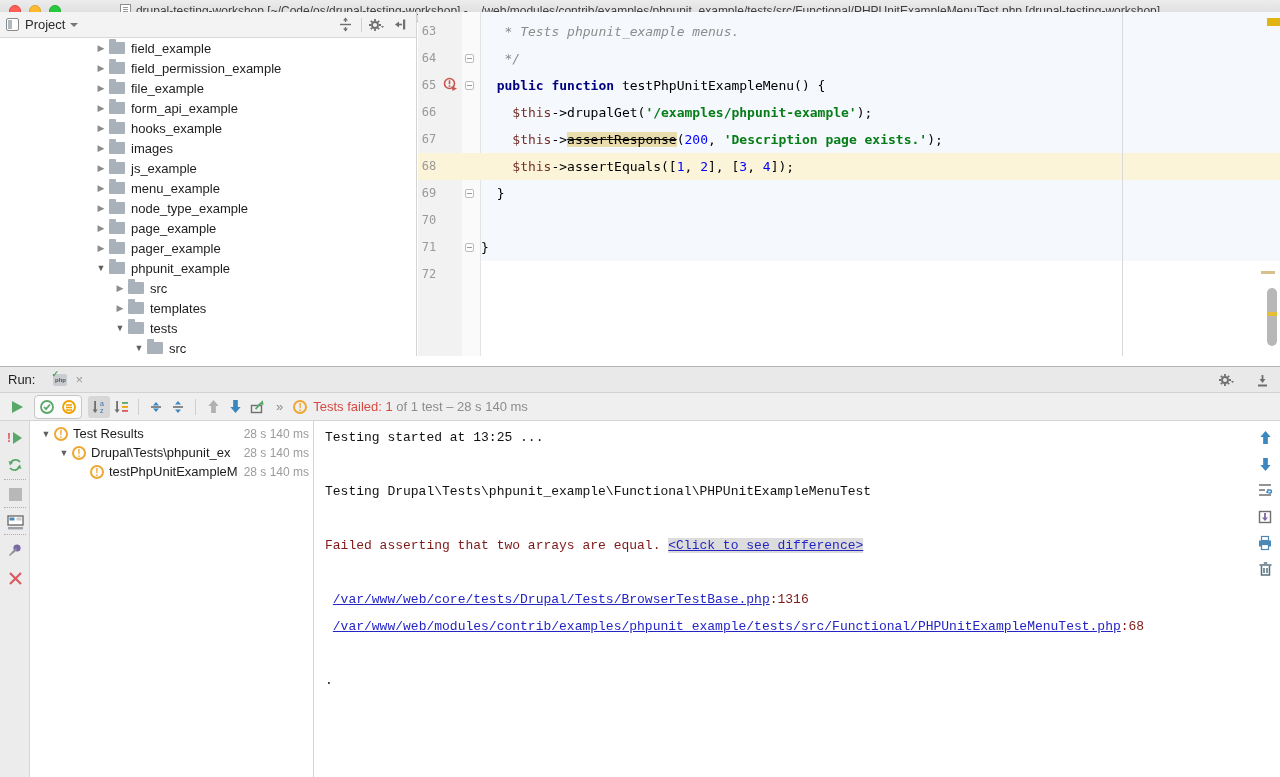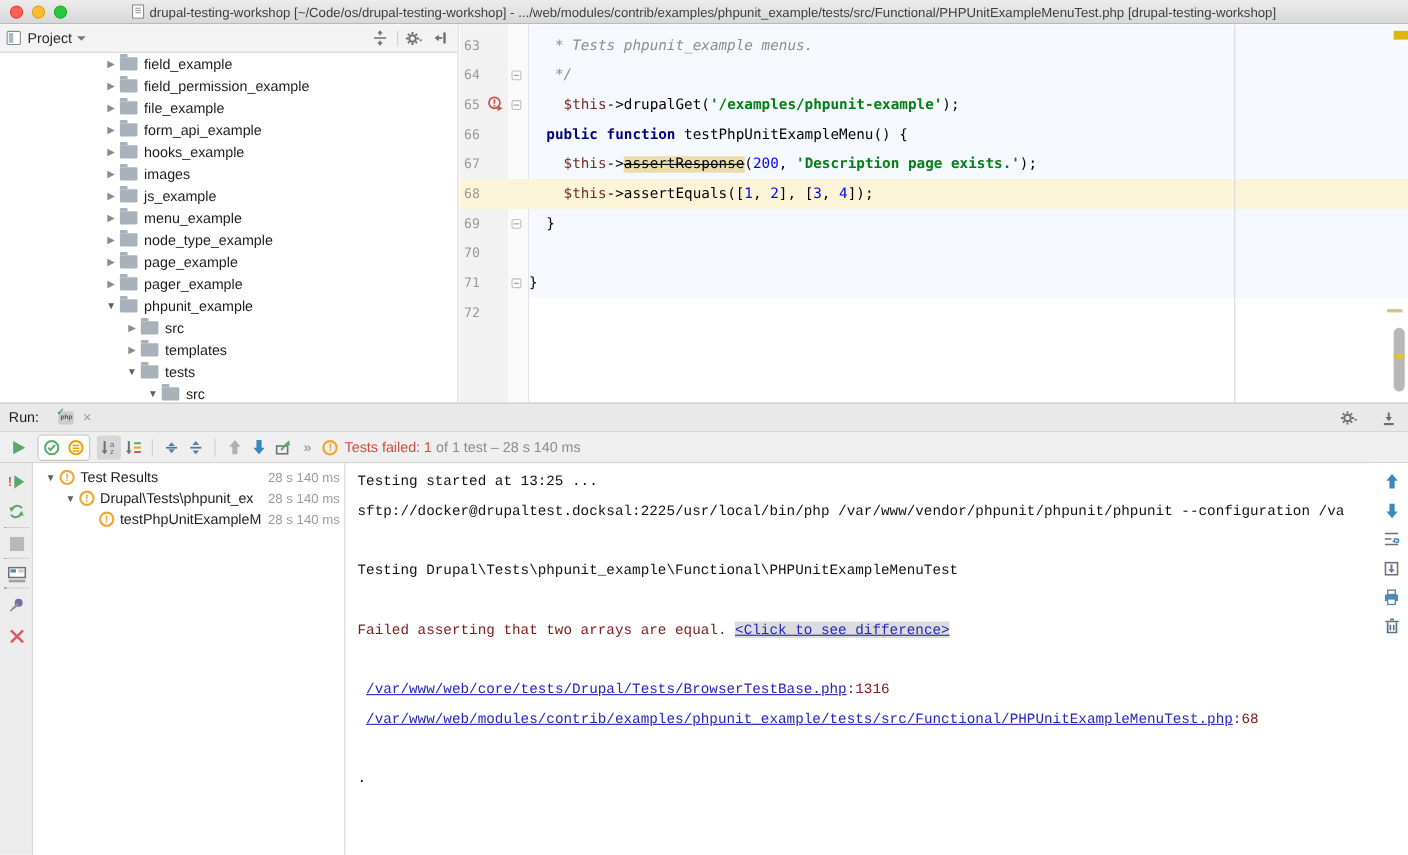--- a/index.html
+++ b/index.html
@@ -14,21 +14,21 @@
   .tl { width:12px; height:12px; border-radius:50%; }
   .tl.red { background:#ff5f57; border:1px solid #e0443e; }
   .tl.yellow { background:#febb2e; border:1px solid #dea123; }
   .tl.green { background:#28c840; border:1px solid #1dad2b; }
   .title-wrap { width:100%; display:flex; justify-content:center; gap:5px; }
   .doc-icon { width:11px; height:13px; border:1px solid #8e8e8e; background:#fdfdfd; position:relative; }
   .doc-icon:before { content:""; position:absolute; left:2px; top:2px; width:5px; height:1px; background:#9a9a9a; box-shadow:0 2px 0 #9a9a9a, 0 4px 0 #9a9a9a; }
   .title-text { font-size:12px; color:#3e3e3e; white-space:nowrap; }
 
   
-  .main { position:absolute; left:0; top:22px; width:1216px; height:344px; }
+  .main { position:absolute; left:0; top:12px; width:1216px; height:344px; }
 
   
   .project-panel { position:absolute; left:0; top:0; width:417px; height:344px; background:#fff; border-right:1px solid #d4d4d4; overflow:hidden; }
   .panel-header { position:absolute; left:0; top:0; width:100%; height:26px; background:#f3f3f3; border-bottom:1px solid #d9d9d9; display:flex; align-items:center; padding:0 6px; }
   .proj-icon { width:13px; height:13px; border:1px solid #8b8b8b; border-radius:2px; background:#fff; position:relative; margin-right:6px; }
   .proj-icon:before { content:""; position:absolute; left:1px; top:1px; width:4px; height:9px; background:#aeb9c0; }
   .panel-title { font-size:13px; color:#2b2b2b; }
   .caret-down { width:0; height:0; border-left:4px solid transparent; border-right:4px solid transparent; border-top:4px solid #777; margin-left:5px; }
   .header-spacer { flex:1; }
   .hbtn { width:20px; height:18px; display:flex; align-items:center; justify-content:center; margin-left:4px; }
@@ -306,22 +306,22 @@
           <span class="gutter-num">71</span>
           <span class="fold-mark"></span>
         </div>
         <div class="gutter-row">
           <span class="gutter-num">72</span>
         </div>
       </div>
     <div class="code-rows" id="code-rows">
         <div class="code-line"><span class="tok-comment">   * Tests phpunit_example menus.</span></div>
         <div class="code-line"><span class="tok-comment">   */</span></div>
+        <div class="code-line"><span class="tok-plain">  </span><span class="tok-keyword">public function</span><span class="tok-plain"> testPhpUnitExampleMenu() {</span></div>
         <div class="code-line"><span class="tok-plain">    </span><span class="tok-variable">$this</span><span class="tok-plain">-&gt;drupalGet(</span><span class="tok-string">'/examples/phpunit-example'</span><span class="tok-plain">);</span></div>
-        <div class="code-line"><span class="tok-plain">  </span><span class="tok-keyword">public function</span><span class="tok-plain"> testPhpUnitExampleMenu() {</span></div>
         <div class="code-line"><span class="tok-plain">    </span><span class="tok-variable">$this</span><span class="tok-plain">-&gt;</span><span class="tok-deprecated">assertResponse</span><span class="tok-plain">(</span><span class="tok-number">200</span><span class="tok-plain">, </span><span class="tok-string">'Description page exists.'</span><span class="tok-plain">);</span></div>
         <div class="code-line"><span class="tok-plain">    </span><span class="tok-variable">$this</span><span class="tok-plain">-&gt;assertEquals([</span><span class="tok-number">1</span><span class="tok-plain">, </span><span class="tok-number">2</span><span class="tok-plain">], [</span><span class="tok-number">3</span><span class="tok-plain">, </span><span class="tok-number">4</span><span class="tok-plain">]);</span></div>
         <div class="code-line"><span class="tok-plain">  }</span></div>
         <div class="code-line"></div>
         <div class="code-line"><span class="tok-plain">}</span></div>
         <div class="code-line"></div>
       </div>
     <div class="ed-scroll-mark1"></div>
     <div class="ed-scroll-mark2"></div>
     <div class="ed-thumb">
@@ -526,21 +526,20 @@
           <span class="tree-chevron"></span>
           <span class="warn-ic">!</span>
           <span class="ttree-label">testPhpUnitExampleM</span>
           <span class="ttree-dur">28 s 140 ms</span>
         </div>
       </div>
     <div class="v-divider"></div>
 
     <div class="console" id="console">
         <div class="console-line"><span class="cs-plain">Testing started at 13:25 ...</span></div>
-        <div class="console-line"><span class="cs-plain">sftp://docker@drupaltest.docksal:2225/usr/local/bin/php /var/www/vendor/phpunit/phpunit/phpunit --configuration /va</span></div>
         <div class="console-line"></div>
         <div class="console-line"><span class="cs-plain">Testing Drupal\Tests\phpunit_example\Functional\PHPUnitExampleMenuTest</span></div>
         <div class="console-line"></div>
         <div class="console-line"><span class="cs-error">Failed asserting that two arrays are equal. </span><span class="cs-difflink">&lt;Click to see difference&gt;</span></div>
         <div class="console-line"></div>
         <div class="console-line"><span class="cs-plain"> </span><span class="cs-link">/var/www/web/core/tests/Drupal/Tests/BrowserTestBase.php</span><span class="cs-loc">:1316</span></div>
         <div class="console-line"><span class="cs-plain"> </span><span class="cs-link">/var/www/web/modules/contrib/examples/phpunit_example/tests/src/Functional/PHPUnitExampleMenuTest.php</span><span class="cs-loc">:68</span></div>
         <div class="console-line"></div>
         <div class="console-line"><span class="cs-plain">.</span></div>
       </div>

